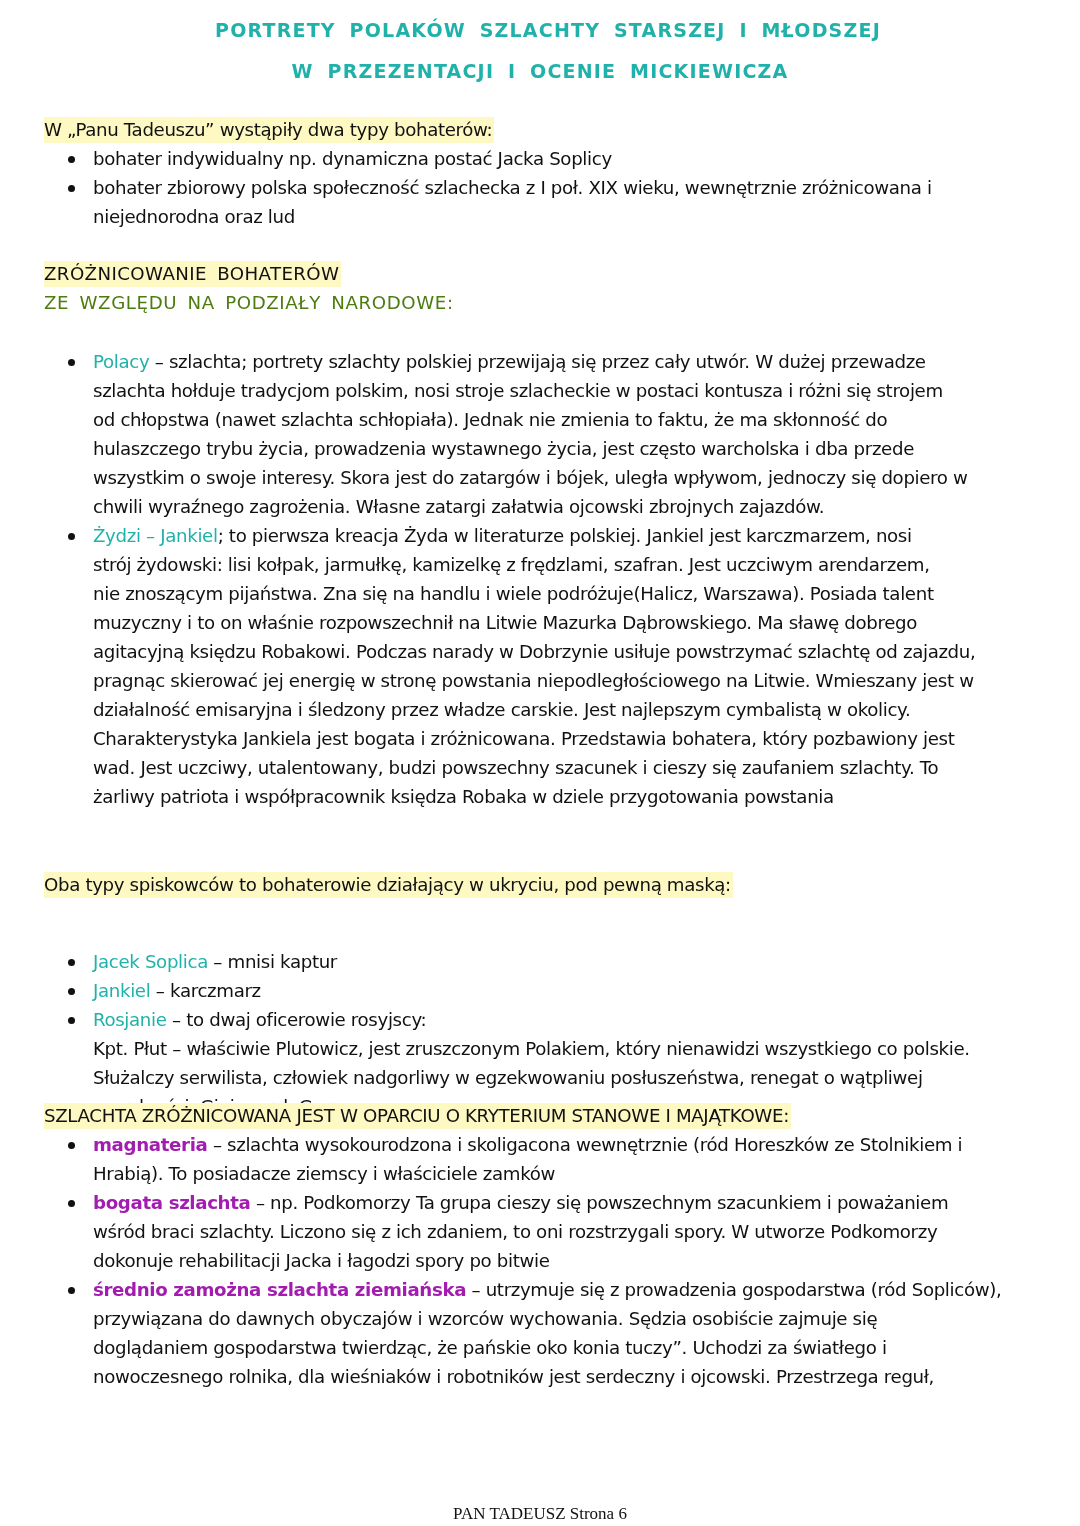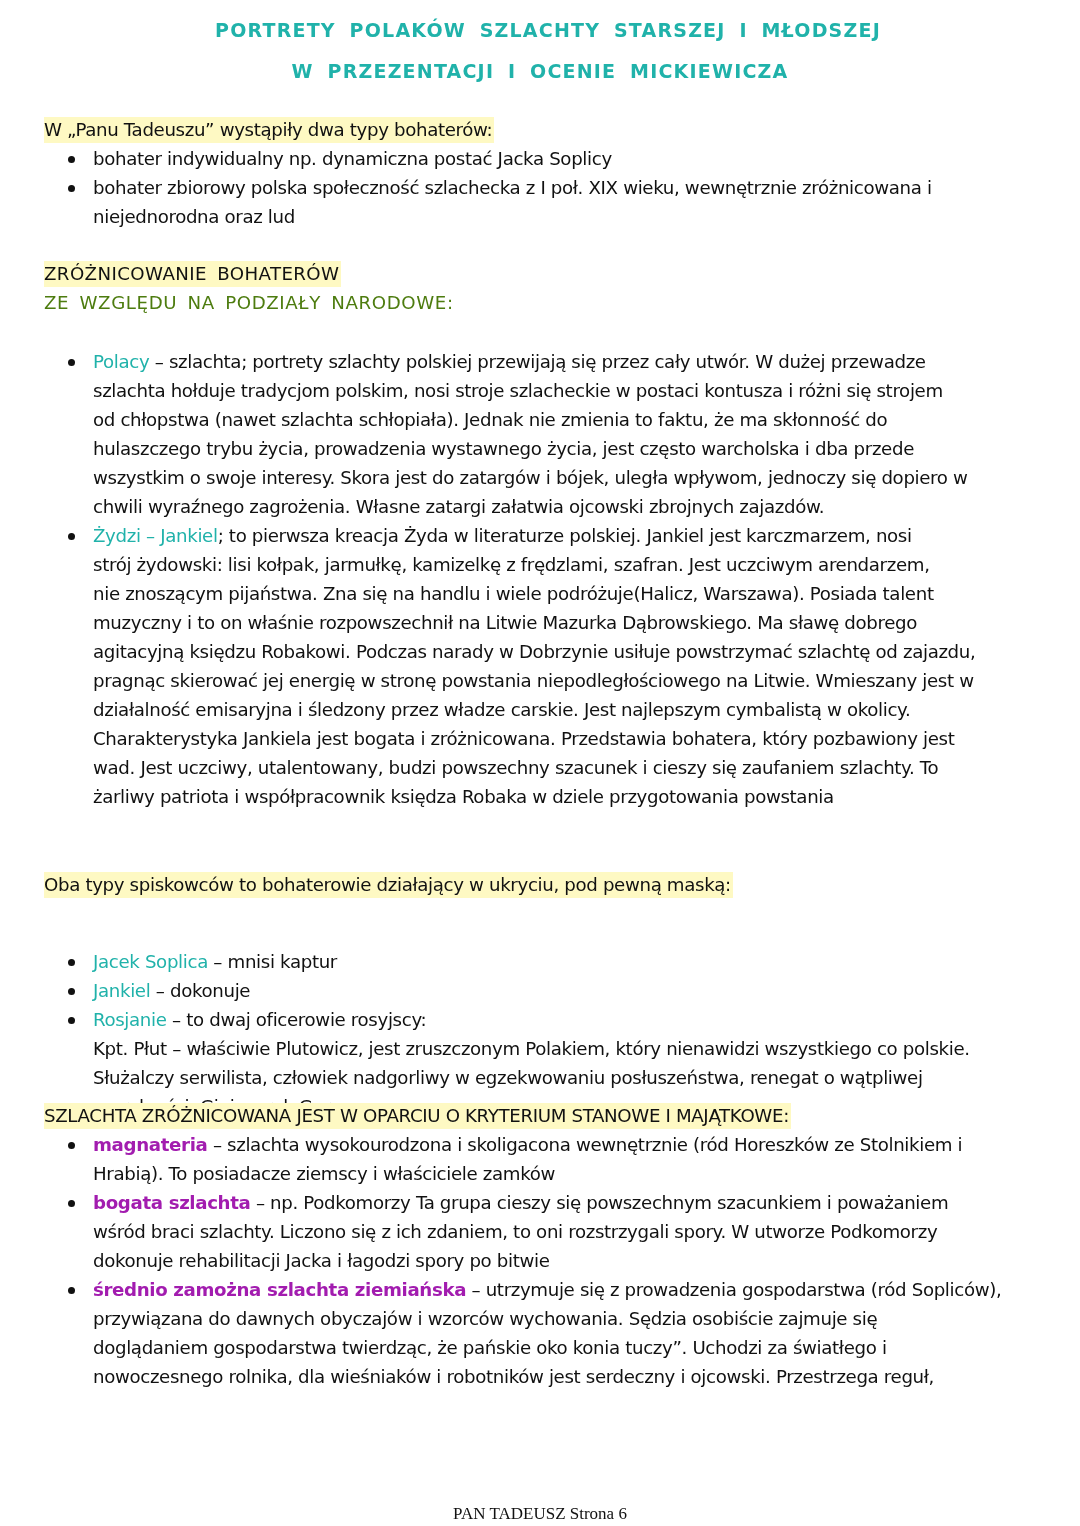--- a/index.html
+++ b/index.html
@@ -162,21 +162,21 @@
   <div class="text" style="top:870px;">
     <span class="hl">Oba typy spiskowców to bohaterowie działający w ukryciu, pod pewną maską:</span>
   </div>
   <ul class="list" style="top:899px;margin-top:48px;">
     <li>
       <span class="bullet"></span>
       <span class="teal">Jacek Soplica</span><span> – mnisi kaptur</span>
     </li>
     <li>
       <span class="bullet"></span>
-      <span class="teal">Jankiel</span><span> – dokonuje</span>
+      <span class="teal">Jankiel</span><span> – karczmarz</span>
     </li>
     <li>
       <span class="bullet"></span>
       <span class="cont"><span class="teal">Rosjanie</span><span> – to dwaj oficerowie rosyjscy:</span></span>
       <span class="cont">Kpt. Płut – właściwie Plutowicz, jest zruszczonym Polakiem, który nienawidzi wszystkiego co polskie.</span>
       <span class="cont">Służalczy serwilista, człowiek nadgorliwy w egzekwowaniu posłuszeństwa, renegat o wątpliwej</span>
       <span class="cont">moralności. Ginie z rąk Gerwazego</span>
     </li>
   </ul>
 

